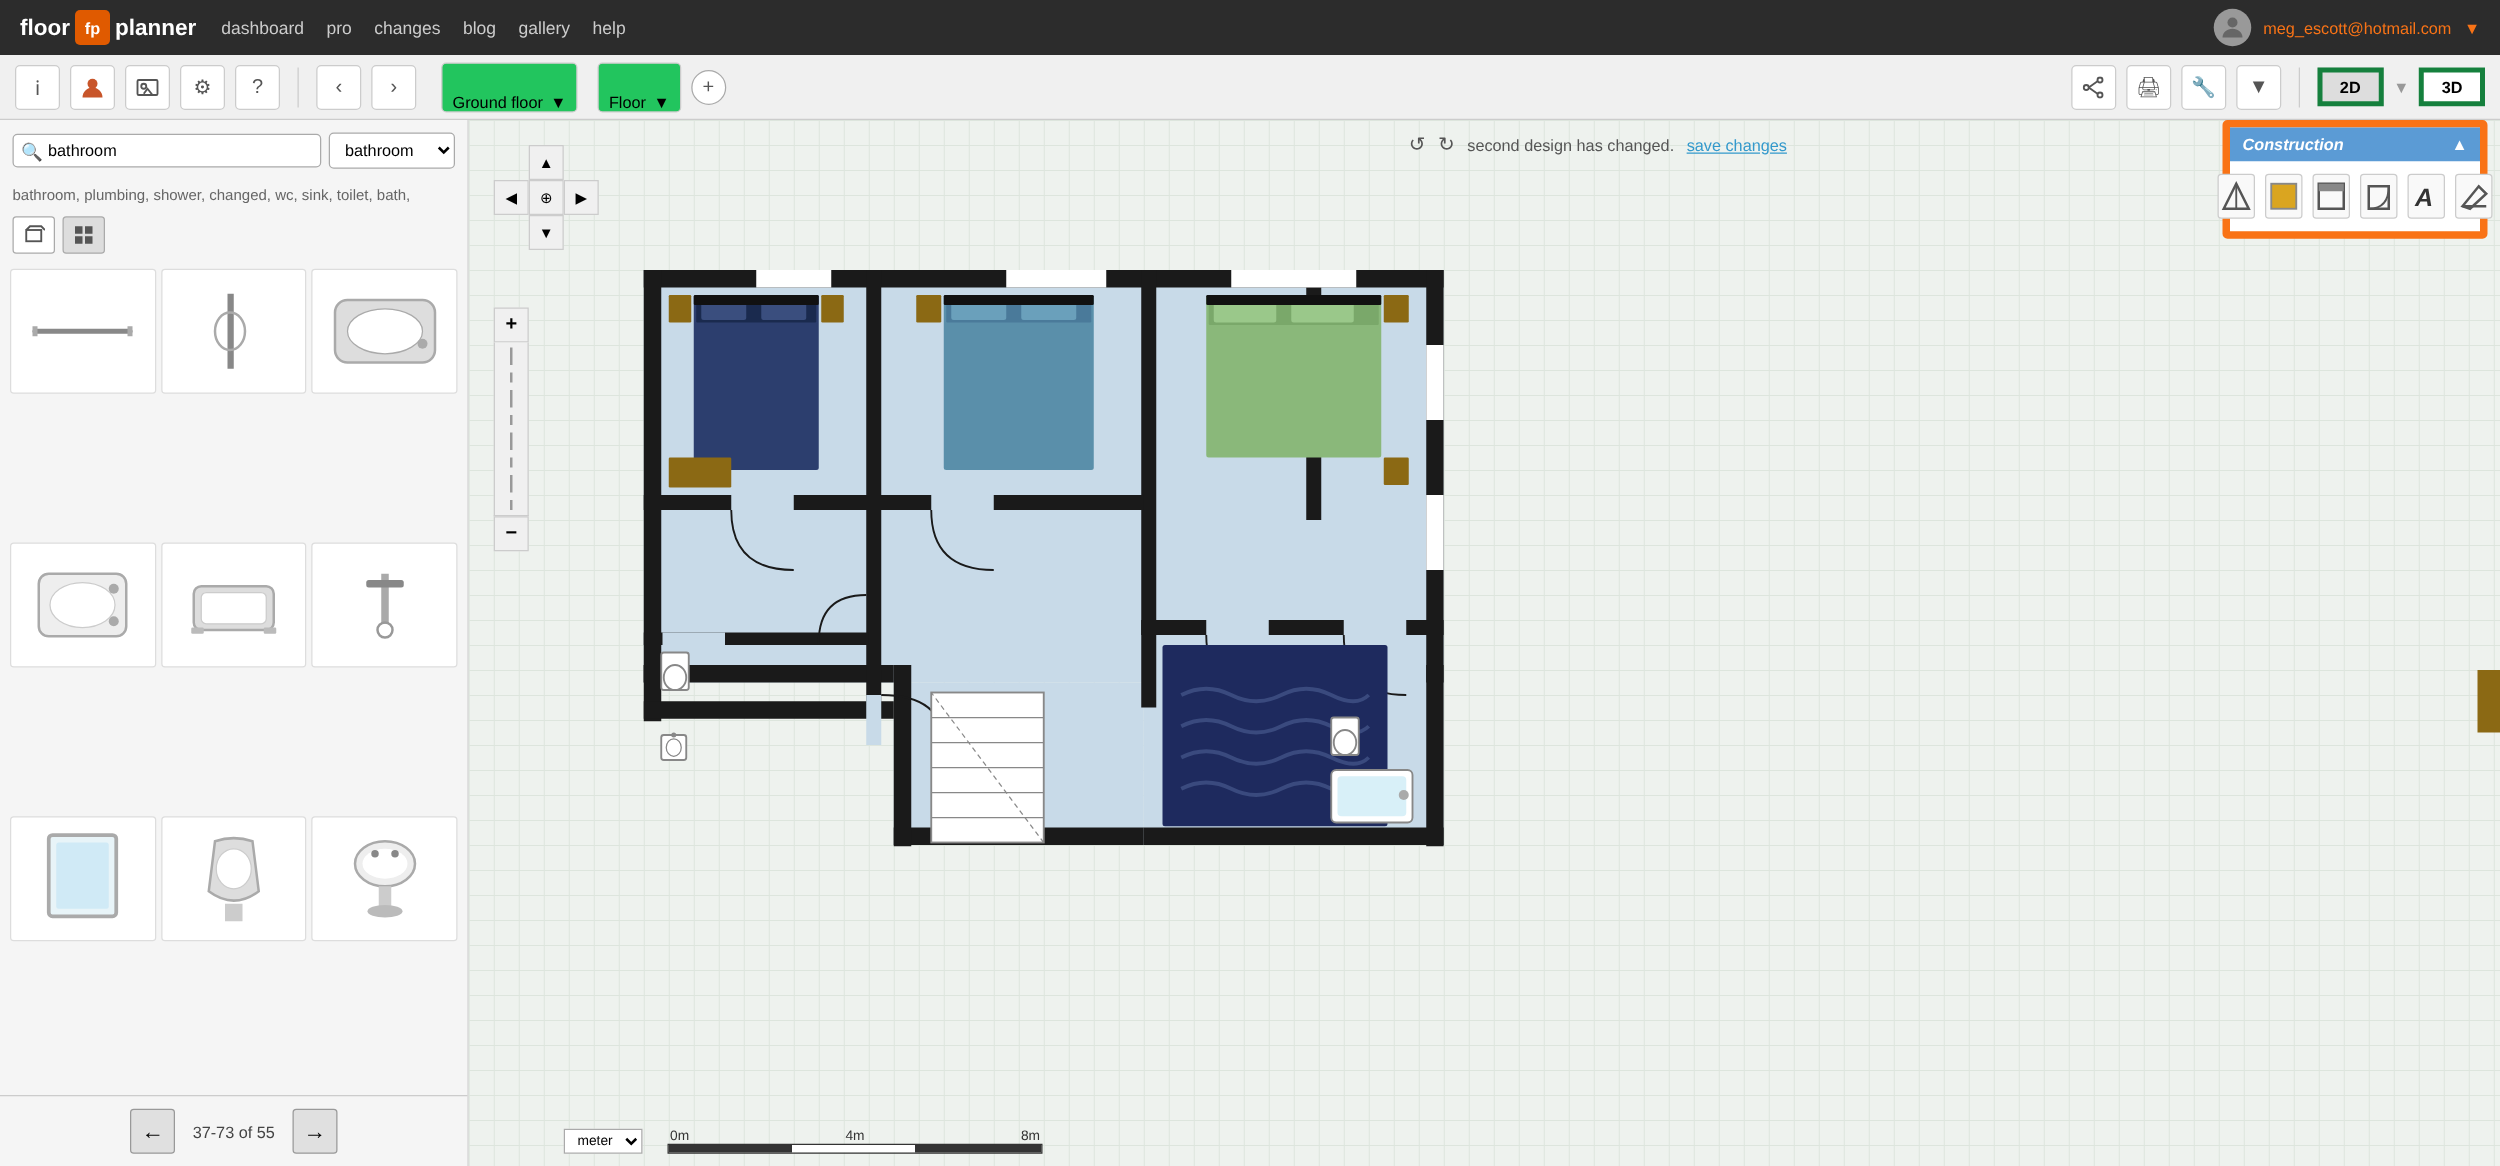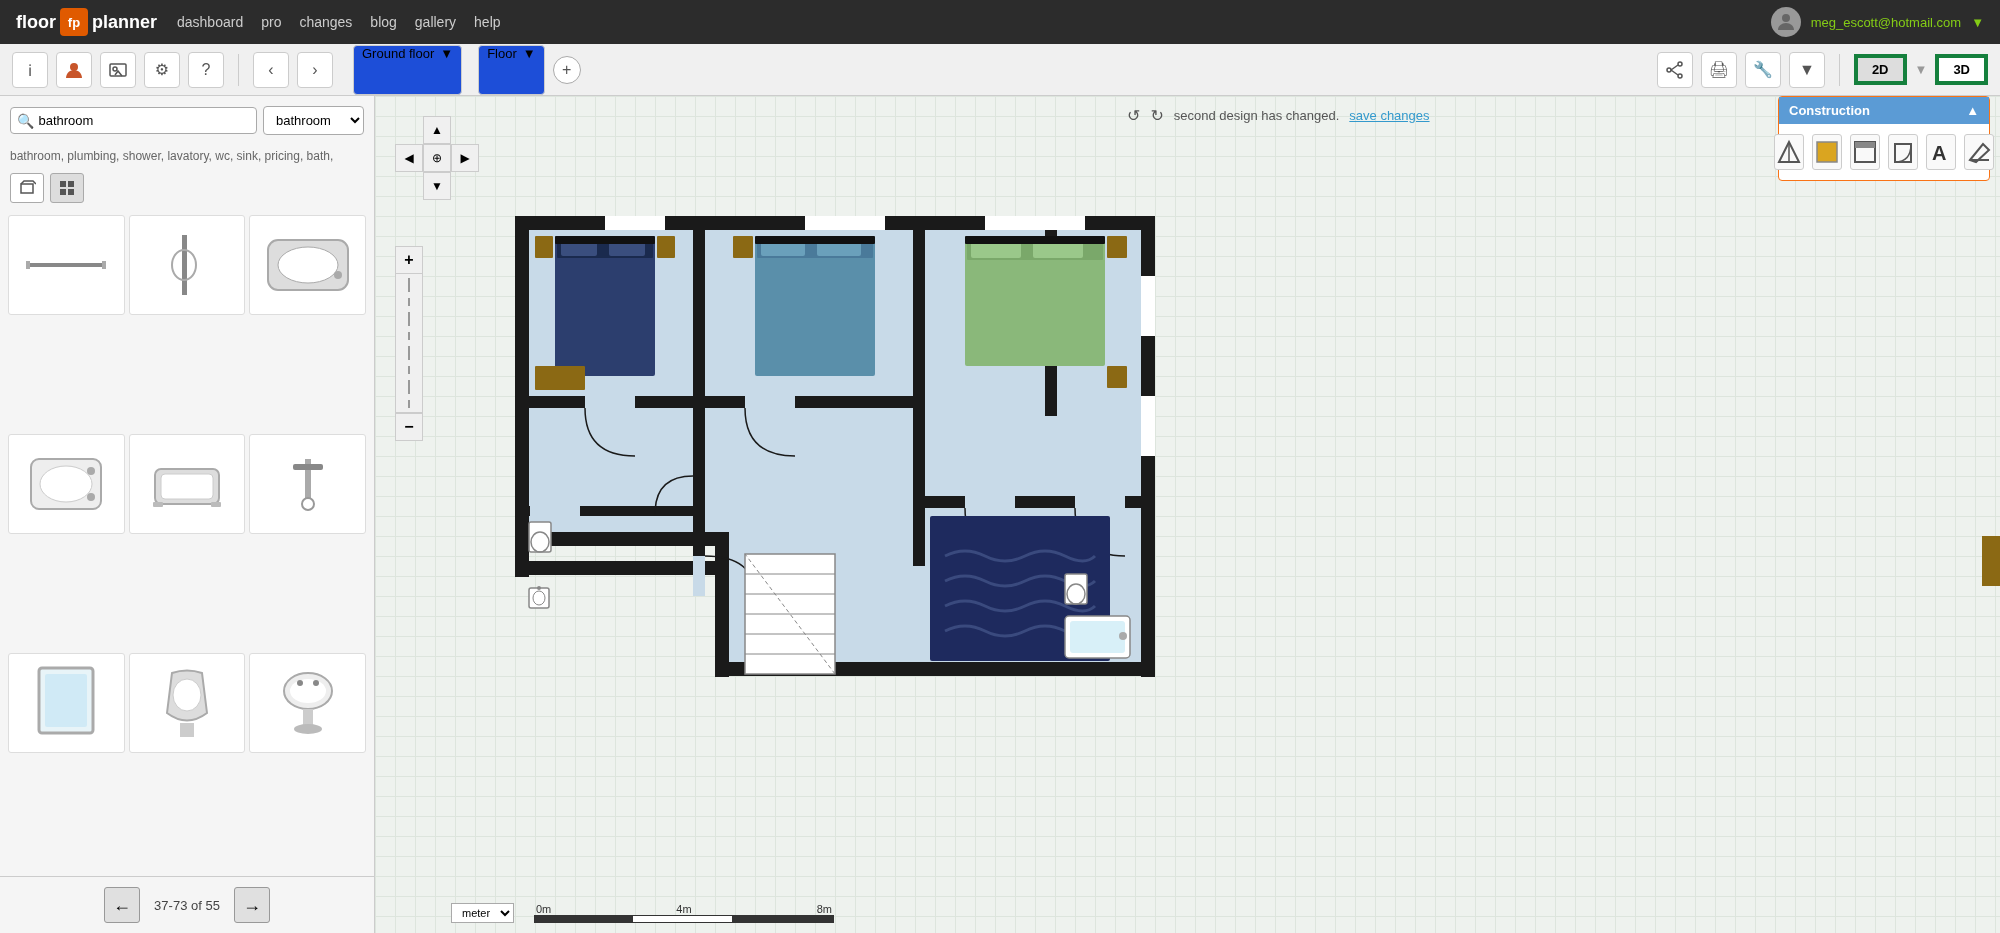--- a/index.html
+++ b/index.html
@@ -26,21 +26,21 @@
     }
     #logo .logo-icon {
       width: 28px; height: 28px;
       background: #e05a00;
       border-radius: 4px;
       display: flex; align-items: center; justify-content: center;
       color: white; font-size: 13px; font-weight: bold;
     }
     #topnav nav { display: flex; gap: 18px; }
     #topnav nav a { color: #ccc; text-decoration: none; font-size: 14px; }
-    #user-area { margin-left: auto; display: flex; align-items: center; gap: 10px; color: #84cc16; font-size: 13px; }
+    #user-area { margin-left: auto; display: flex; align-items: center; gap: 10px; color: #f97316; font-size: 13px; }
     #user-avatar { width: 30px; height: 30px; border-radius: 50%; background: #999; overflow: hidden; display: flex; align-items: center; justify-content: center; }
 
     
     #toolbar2 {
       background: #f0f0f0;
       border-bottom: 1px solid #ccc;
       height: 52px;
       display: flex;
       align-items: center;
       padding: 0 12px;
@@ -51,28 +51,28 @@
       border: 1px solid #ccc;
       background: #fff;
       border-radius: 4px;
       cursor: pointer;
       display: flex; align-items: center; justify-content: center;
       font-size: 16px;
       color: #555;
     }
 
     .floor-select {
-      height: 50px;
+      height: 40px;
       border: 1px solid #ccc;
-      background: #1d4ed8;
+      background: #22c55e;
       border-radius: 4px;
       padding: 0 8px;
       font-size: 13px;
       cursor: pointer;
-      display: flex; align-items: flex-start; gap: 6px;
+      display: flex; align-items: flex-end; gap: 6px;
     }
     .floor-dropdown { display: flex; align-items: center; gap: 4px; margin-left: 12px; }
     .add-floor-btn {
       width: 28px; height: 28px;
       border: 1px solid #aaa;
       border-radius: 50%;
       background: white;
       cursor: pointer;
       display: flex; align-items: center; justify-content: center;
       font-size: 16px; color: #555;
@@ -89,23 +89,24 @@
     }
     .btn-2d-3d.active { background: #ddd; }
 
     
     #construction-panel {
       position: absolute;
       top: 96px;
       right: 10px;
       width: 212px;
       background: white;
-      border: 1px solid #f97316;
+      border: 6px solid #f97316;
       border-radius: 4px;
       z-index: 100;
+      font-style: italic;
     }
     #construction-header {
       background: #5b9bd5;
       color: white;
       padding: 6px 10px;
       font-size: 13px;
       font-weight: bold;
       display: flex;
       justify-content: space-between;
       align-items: center;
@@ -448,21 +449,21 @@
         <input type="text" value="bathroom" style="">
       </div>
       <select class="category-select">
         <option>bathroom</option>
         <option>kitchen</option>
         <option>bedroom</option>
         <option>living room</option>
       </select>
     </div>
 
-    <div id="search-tags">bathroom, plumbing, shower, lavatory, wc, sink, pricing, bath,</div>
+    <div id="search-tags">bathroom, plumbing, shower, changed, wc, sink, toilet, bath,</div>
 
     <div id="view-toggle">
       <button class="view-btn">
         <svg width="18" height="18" viewBox="0 0 18 18" fill="none" stroke="#555" stroke-width="1.5">
             <rect x="3" y="5" width="12" height="9"></rect>
             <path d="M3 5l3-3h9l3 3"></path>
           </svg>
       </button>
       <button class="view-btn active">
         <svg width="18" height="18" viewBox="0 0 18 18" fill="#555">

